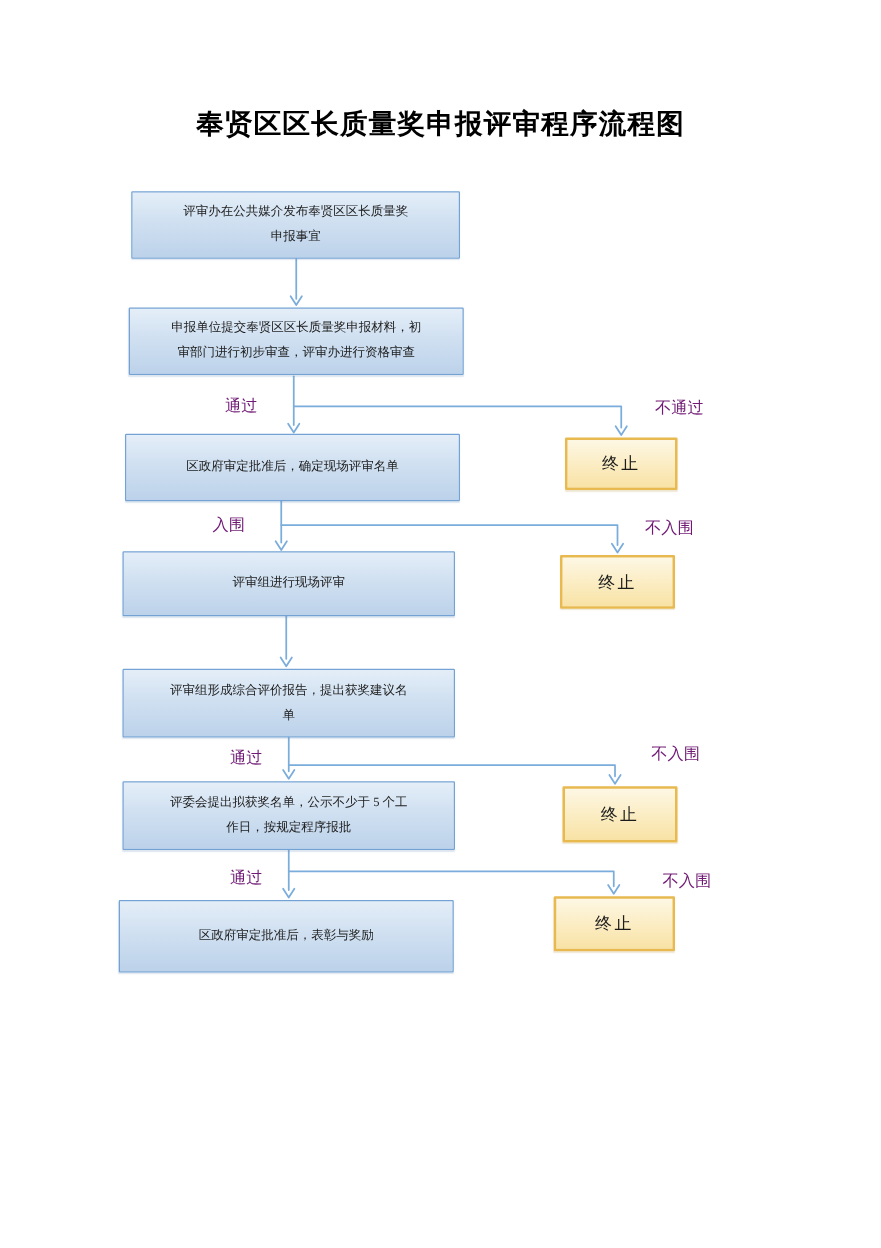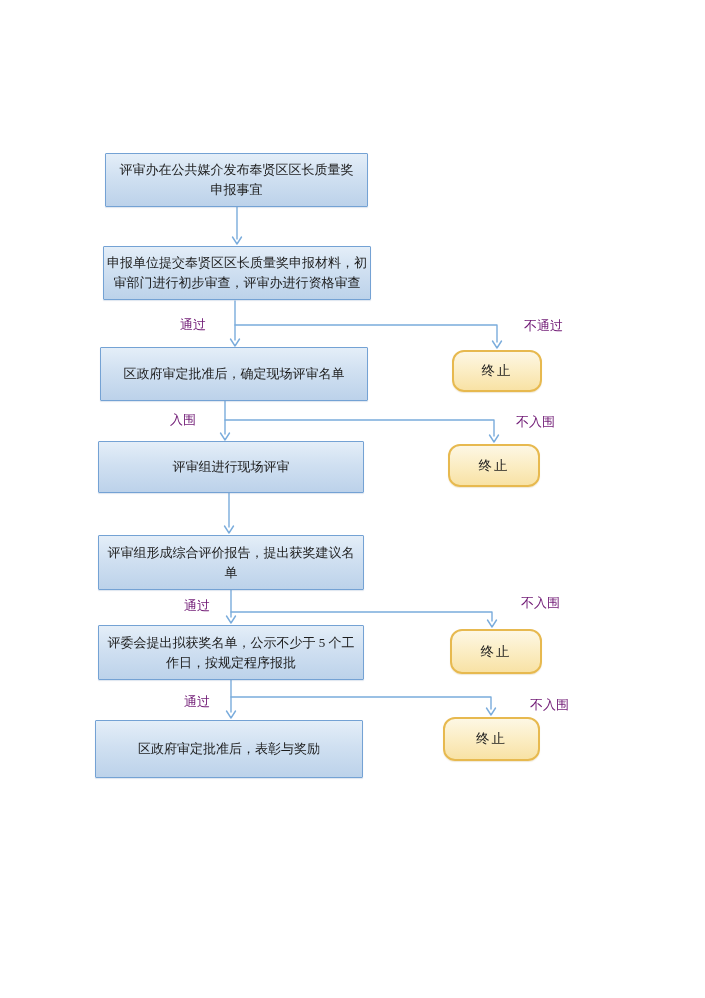--- a/index.html
+++ b/index.html
@@ -18,30 +18,30 @@
     color:#000000;
   }
   .box{
     position:absolute;
     box-sizing:border-box;
     border:1.5px solid #74a2d4;
     background:linear-gradient(180deg,#e4eef8 0%,#d0e0f1 45%,#bcd2ea 100%);
     border-radius:1px;
     display:flex;align-items:center;justify-content:center;
     text-align:center;
-    font-size:13px;line-height:20px;
+    font-size:10px;line-height:20px;
     white-space:pre-line;
     box-shadow:0 1px 1px rgba(120,150,190,0.25);
   }
   .terminal{
     position:absolute;
     box-sizing:border-box;
     border:2px solid #e7b94f;
     background:linear-gradient(180deg,#fdf7e4 0%,#fbedc4 50%,#f8e2a5 100%);
-    border-radius:12px;
+    border-radius:1px;
     display:flex;align-items:center;justify-content:center;
     text-align:right;
     font-size:13.5px;letter-spacing:2px;
     box-shadow:0 1px 1px rgba(190,160,90,0.25);
   }
   .lbl{
     position:absolute;
     font-size:13px;line-height:15px;
     white-space:nowrap;
     color:#701a75;
@@ -73,20 +73,21 @@
   #l4{left:184px;top:598px;}
   #l5{left:521px;top:595px;}
   #l6{left:184px;top:694px;}
   #l7{left:530px;top:697px;}
 </style>
 </head>
 <body>
 
 <div id="page">
 
+  <div id="title">奉贤区区长质量奖申报评审程序流程图</div>
 
   <svg id="connectors" viewBox="0 0 705 998" xmlns="http://www.w3.org/2000/svg">
 
     <g>
       <path d="M237,207 V239"></path>
         <path d="M232.5,237 L237,244 L241.5,237"></path>
     </g>
 
     <g>
       <path d="M235,301 V340"></path>

